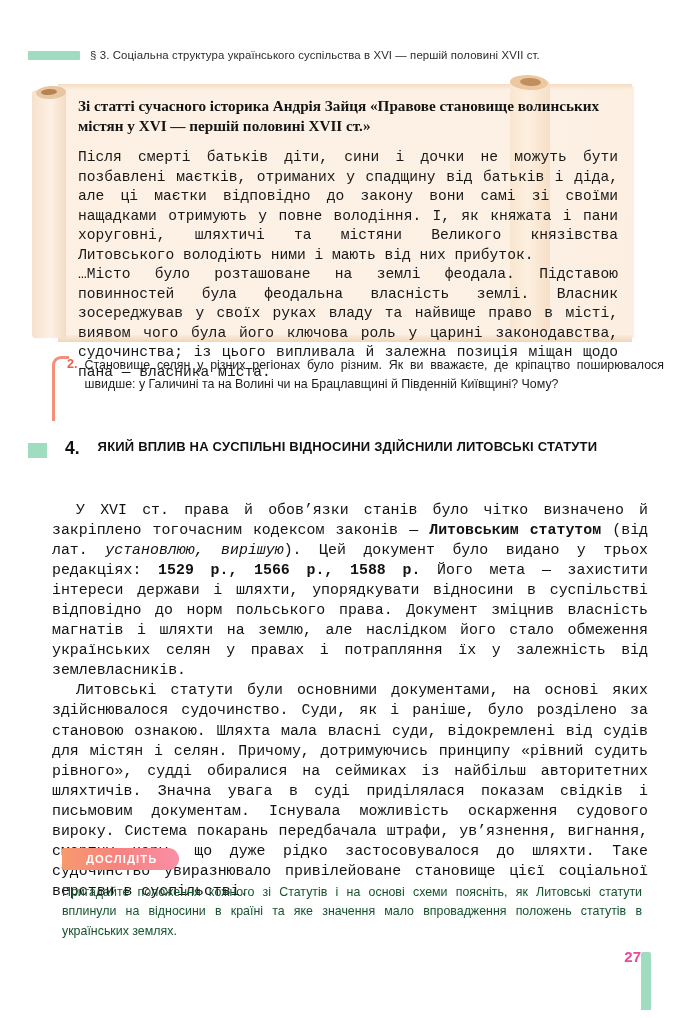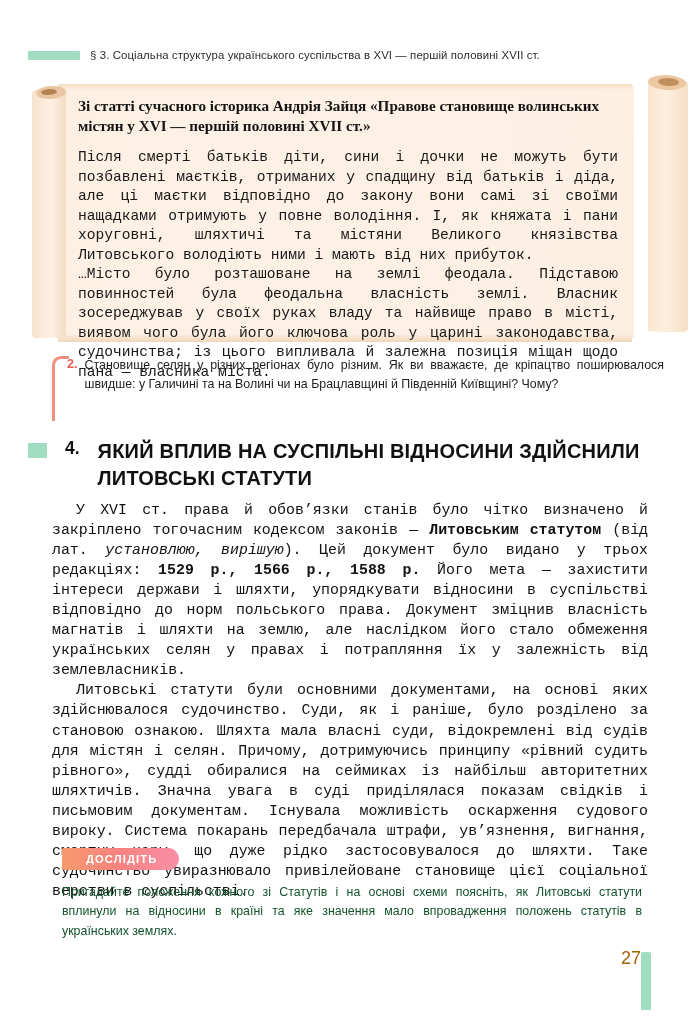--- a/index.html
+++ b/index.html
@@ -41,21 +41,21 @@
     letter-spacing: .1px;
     color: #2b2b2b;
     white-space: nowrap;
   }
 
   
   .scroll {
     position: absolute;
     left: 32px;
     top: 78px;
-    width: 656px;
+    width: 518px;
     height: 262px;
   }
   .scroll-sheet {
     position: absolute;
     left: 24px;
     top: 8px;
     width: 578px;
     height: 252px;
     background: linear-gradient(100deg, #fdf0e3 0%, #fdf1e6 45%, #fcefe2 100%);
     box-shadow: inset 0 0 0 0 rgba(0,0,0,0);
@@ -222,21 +222,21 @@
     font-family: "Liberation Sans", sans-serif;
     font-weight: bold;
     font-size: 17.5px;
     color: #111;
     margin-left: 18px;
     flex: none;
   }
   .sect-title {
     font-family: "Liberation Sans", sans-serif;
     font-weight: bold;
-    font-size: 20px;
+    font-size: 13px;
     line-height: 1.33;
     letter-spacing: .2px;
     color: #111;
     margin-left: 18px;
     text-transform: uppercase;
   }
 
   
   .body-text {
     position: absolute;
@@ -290,23 +290,23 @@
     right: 26px;
     bottom: 8px;
     width: 70px;
     height: 62px;
   }
   .folio-num {
     position: absolute;
     right: 28px;
     top: 0px;
     font-family: "Liberation Sans", sans-serif;
-    font-weight: normal;
-    font-size: 18px;
-    color: #a16207;
+    font-weight: bold;
+    font-size: 15px;
+    color: #ec4899;
   }
   .folio-bar {
     position: absolute;
     right: 18px;
     top: 4px;
     width: 10px;
     height: 58px;
     background: #9fdcc0;
     border-radius: 2px 2px 0 0;
   }

